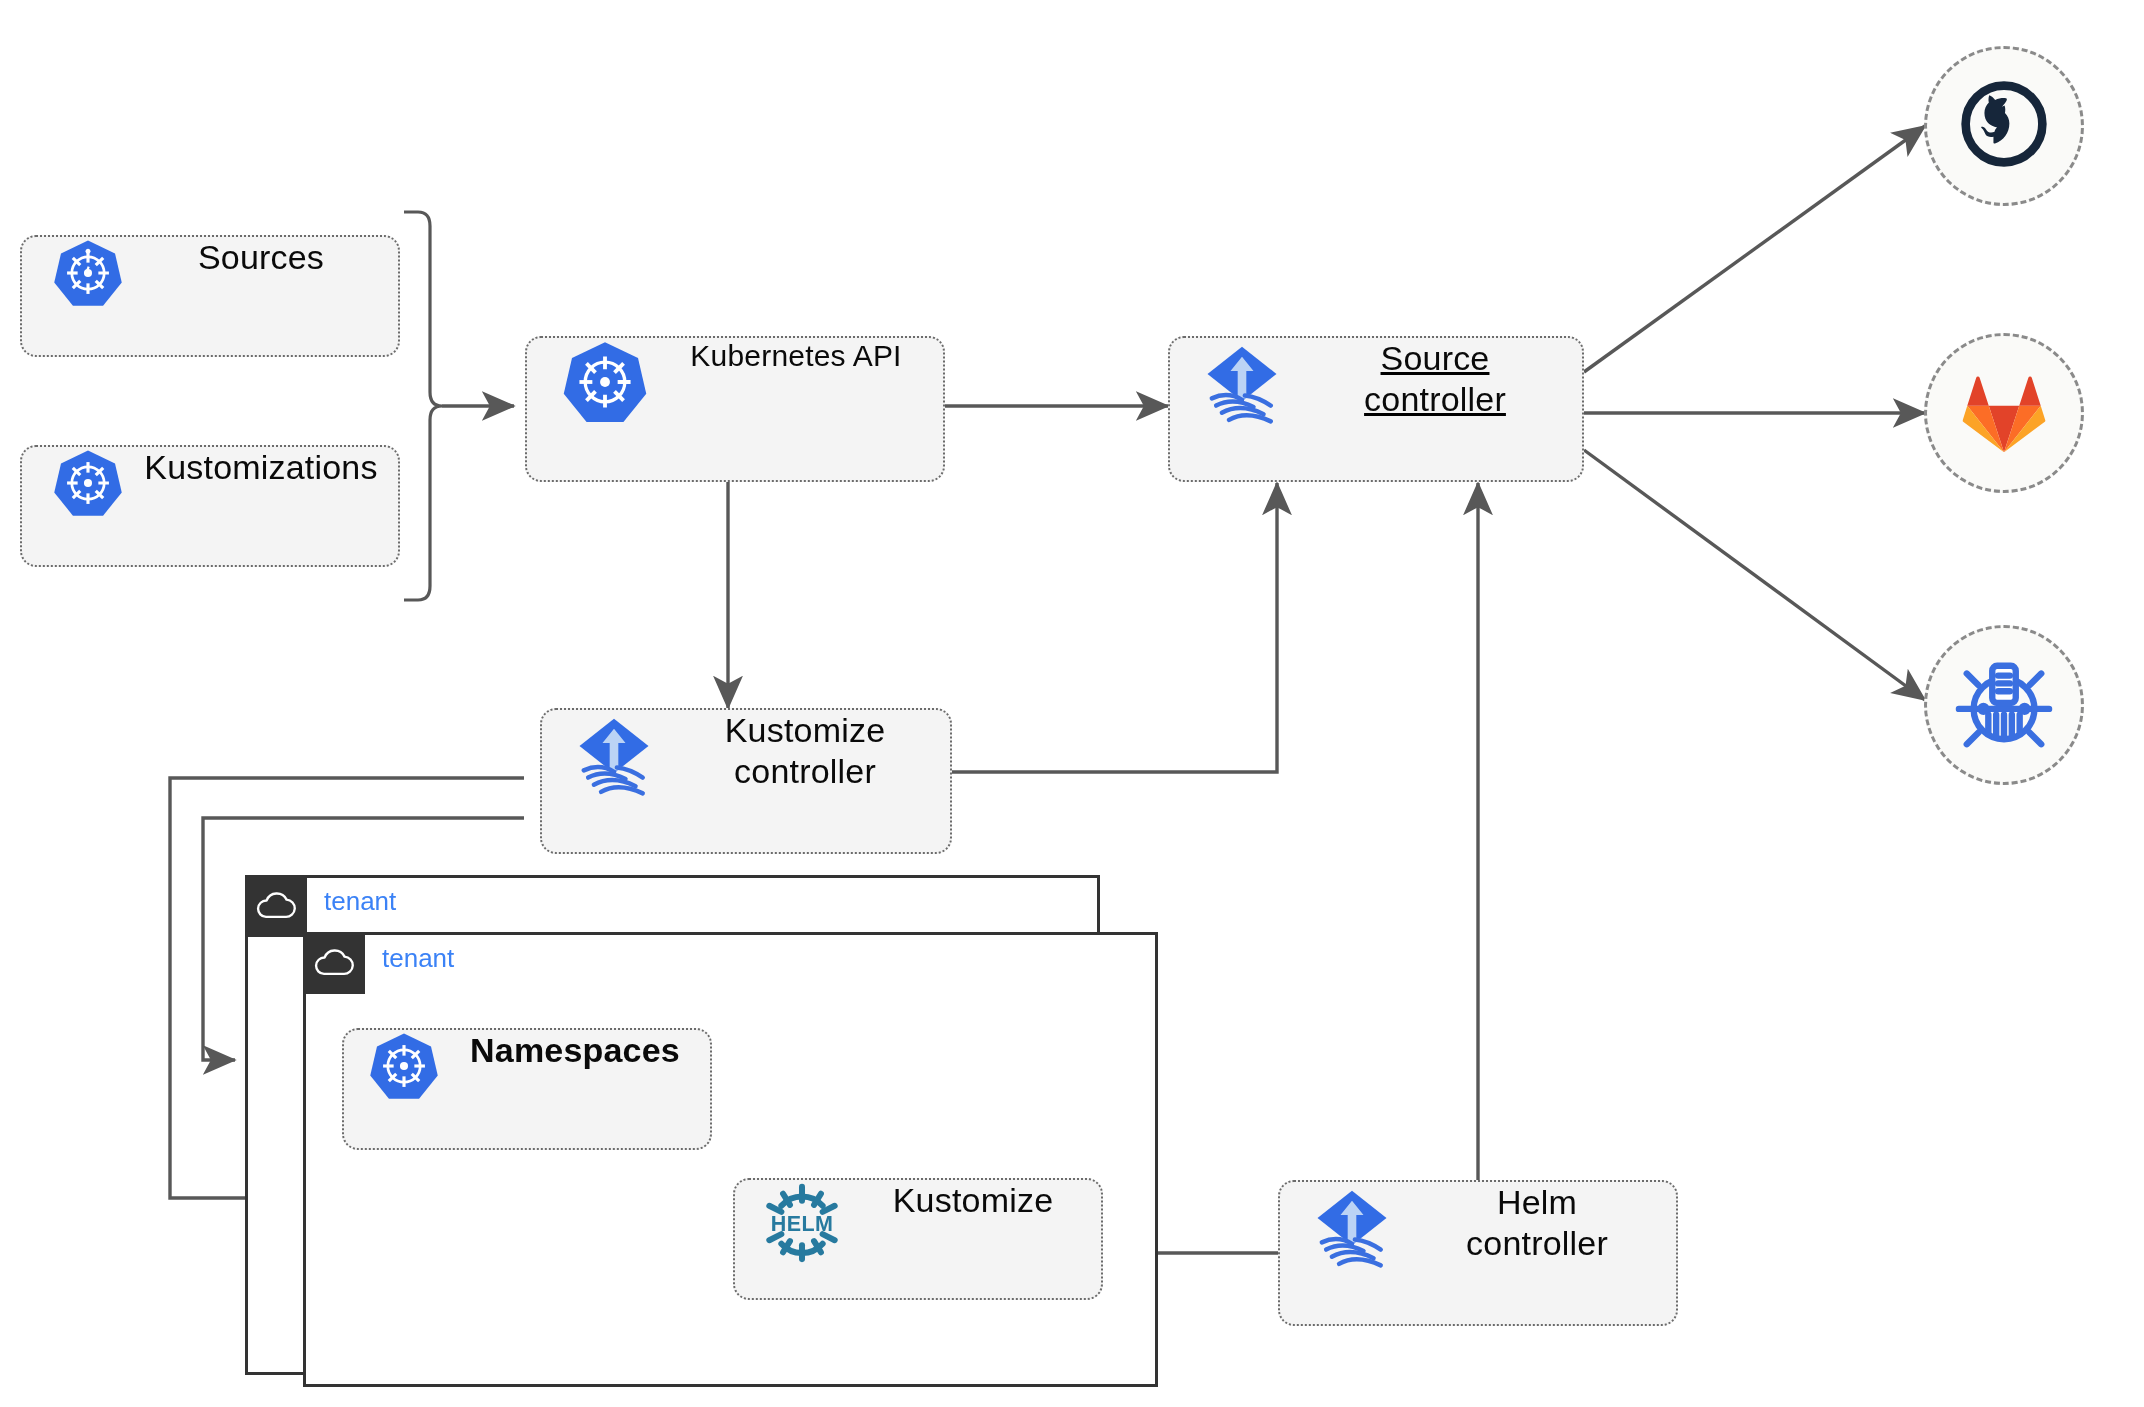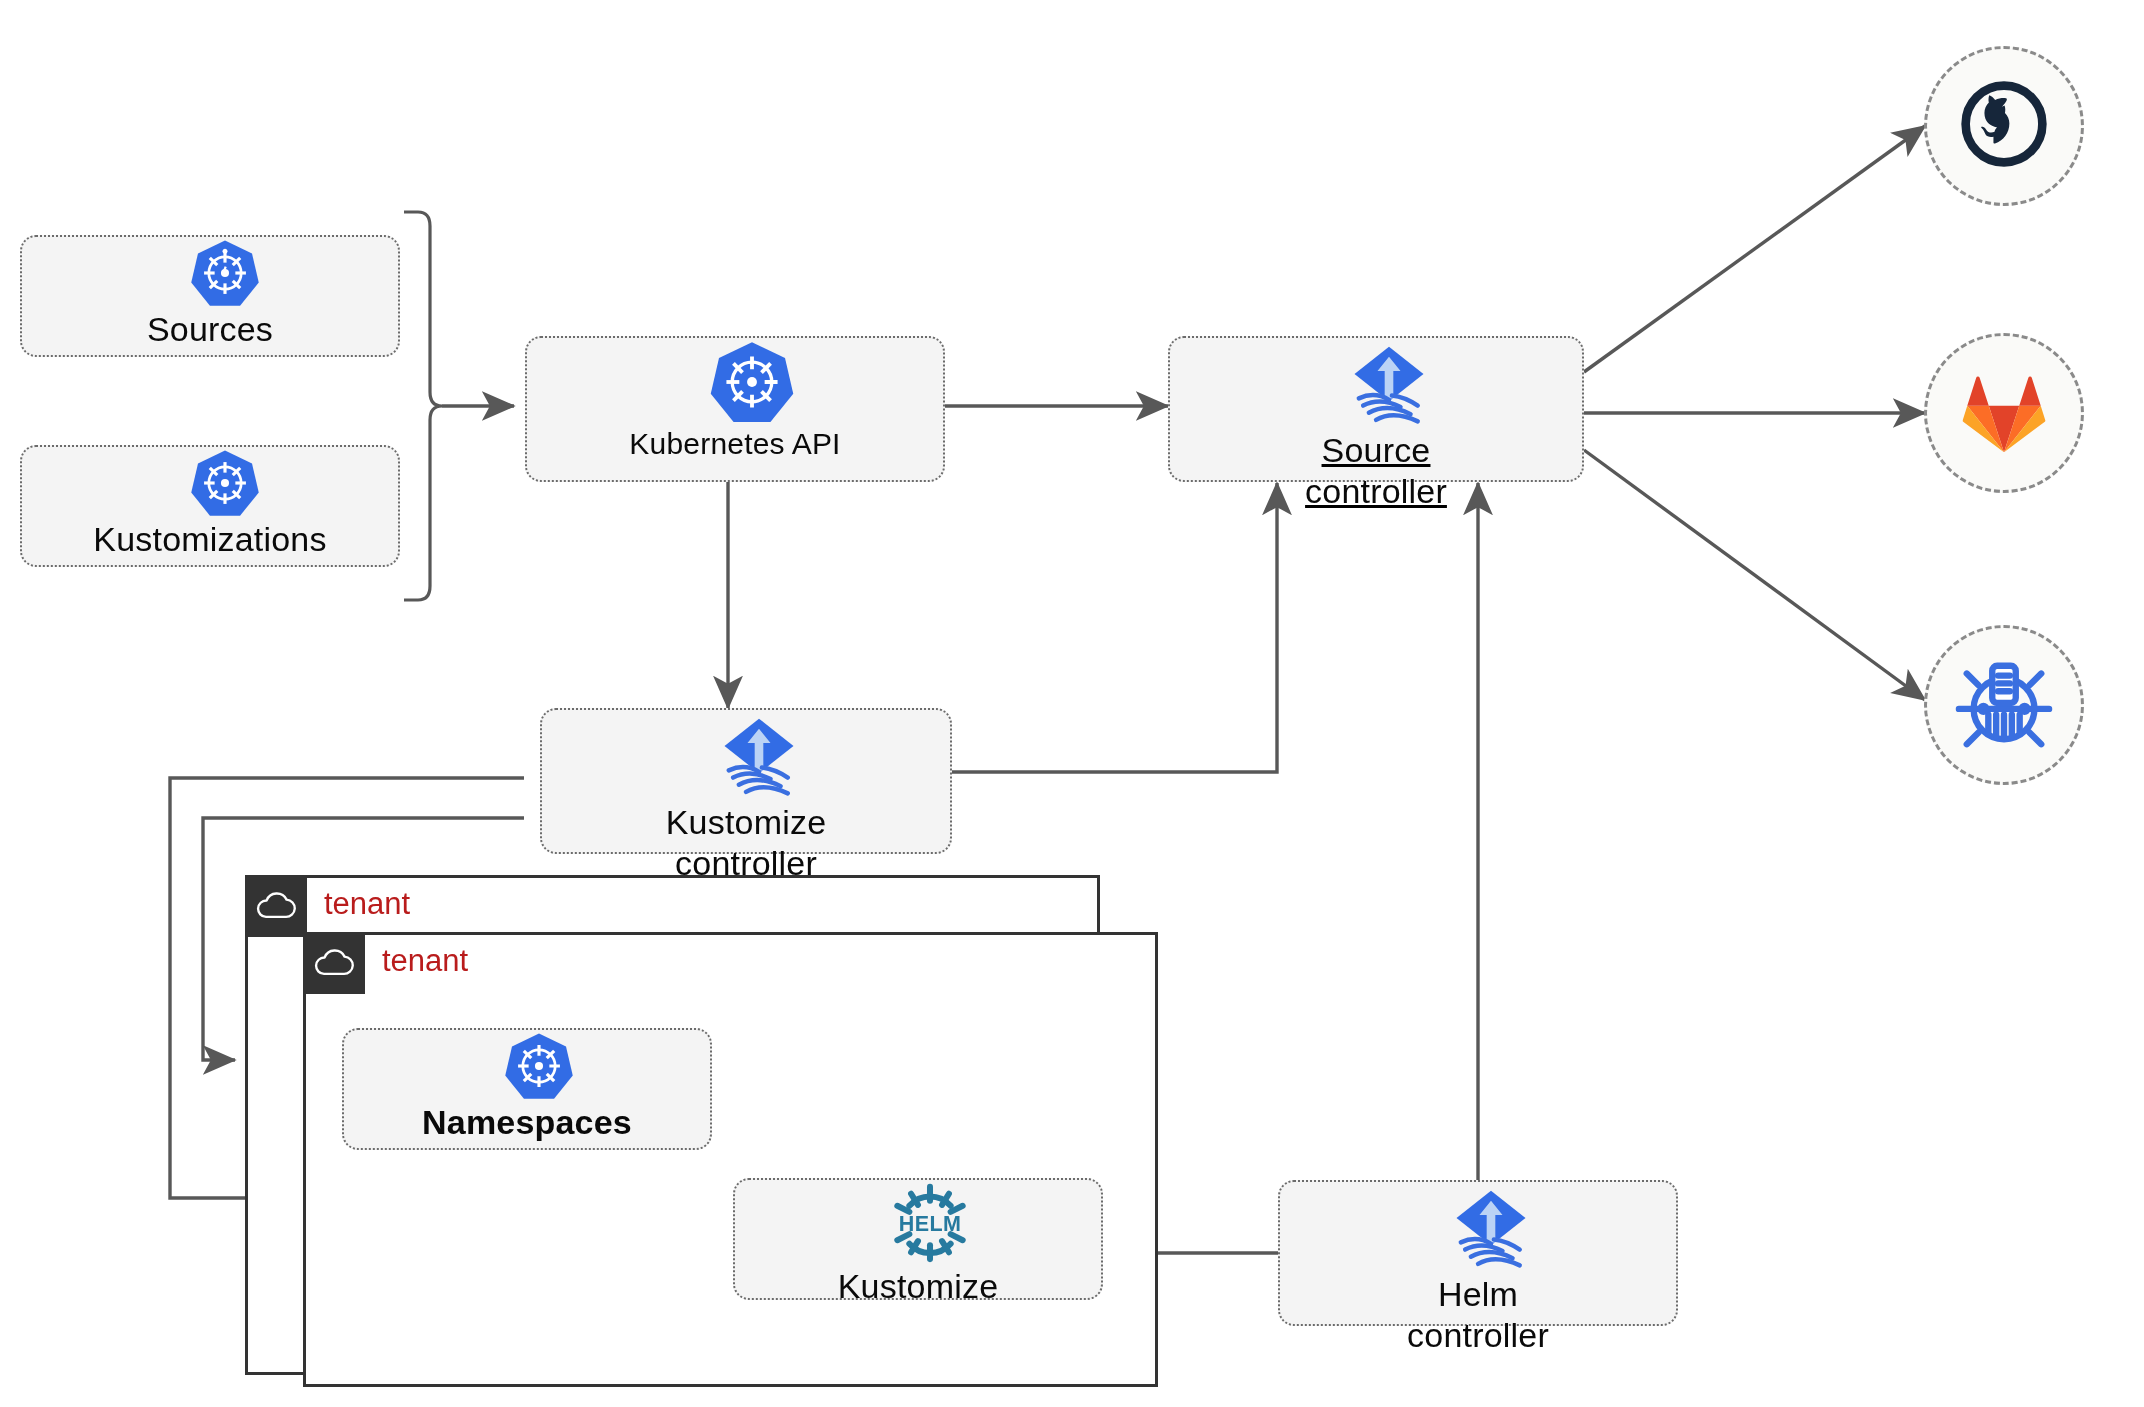--- a/index.html
+++ b/index.html
@@ -7,23 +7,22 @@
   #canvas{position:relative;width:2144px;height:1407px;background:#ffffff;overflow:hidden;}
 
   
   .node{
     position:absolute;
     background:#f4f4f4;
     border:2.5px dotted #6b6b6b;
     border-radius:16px;
     box-sizing:border-box;
     display:flex;
-    align-items:center;
+    align-items:flex-start;
     justify-content:flex-start;
-    flex-direction:column;
   }
   .node .ico{flex:0 0 auto;display:flex;align-items:center;justify-content:center;}
   .node .lbl{
     flex:1 1 auto;
     text-align:center;
     color:#0a0a0a;
     font-size:34px;
     line-height:1.2;
     white-space:pre-line;
     letter-spacing:0.2px;
@@ -40,22 +39,22 @@
     position:absolute;
     top:-3px;left:-3px;
     width:62px;height:62px;
     background:#333333;
     display:flex;align-items:center;justify-content:center;
   }
   .tenant-name{
     position:absolute;
     top:8px;
     left:76px;
-    font-size:31px;
-    color:#b91c1c;
+    font-size:26px;
+    color:#3b82f6;
   }
 
   
   .provider{
     position:absolute;
     width:160px;height:160px;
     border-radius:50%;
     border:3px dashed #8a8a8a;
     background:#fafaf8;
     display:flex;align-items:center;justify-content:center;

